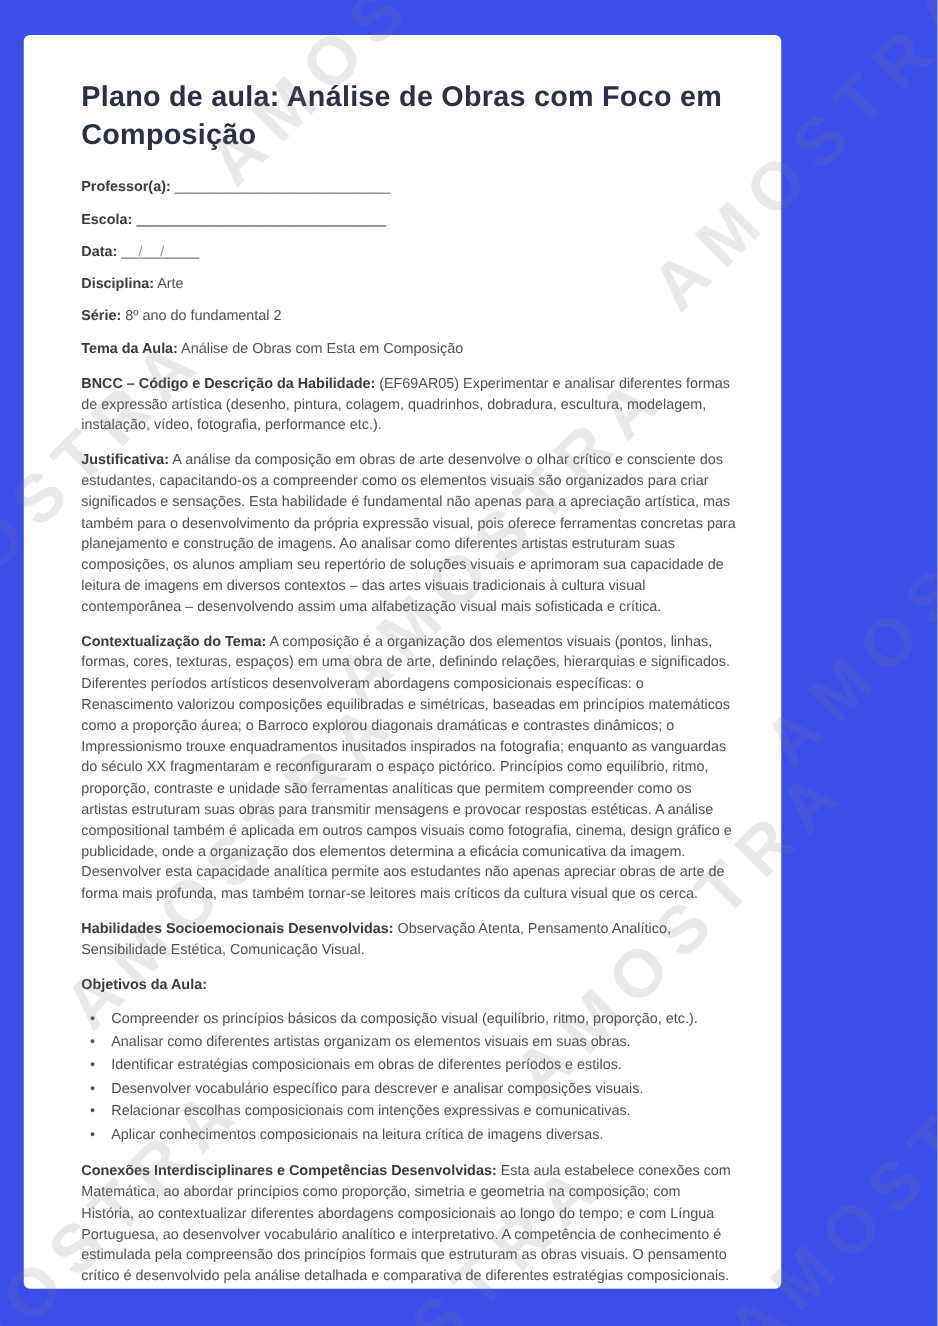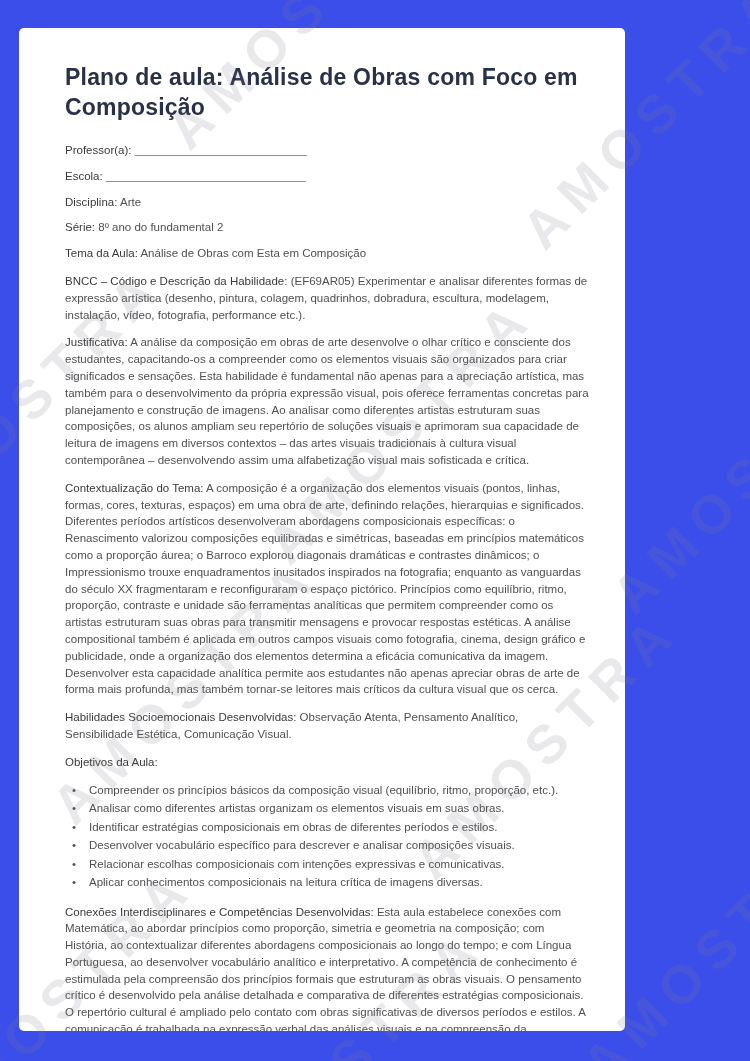--- a/index.html
+++ b/index.html
@@ -27,21 +27,21 @@
     color:#293149;
     max-width:585px;
     margin-bottom:20px;
   }
   .field {
     font-size:11.5px;
     line-height:16.8px;
     margin-bottom:9px;
     color:#505050;
   }
-  .label { font-weight:normal; color:#3a3a3a; }
+  .label { font-weight:bold; color:#3a3a3a; }
   .blank-line {
     color:#8d9198;
     letter-spacing:0.5px;
     text-decoration:underline;
   }
   .section {
     font-size:11.5px;
     line-height:16.8px;
     color:#505050;
     margin-bottom:11px;
@@ -103,20 +103,24 @@
 
   <div class="field">
     <span class="label">Professor(a):</span>
     <span class="blank-line">_________________________</span>
   </div>
   <div class="field">
     <span class="label">Escola:</span>
     <span class="blank-line">_____________________________</span>
   </div>
   <div class="field">
+    <span class="label">Data:</span>
+    <span class="blank-line">__/__/____</span>
+  </div>
+  <div class="field">
     <span class="label">Disciplina:</span>
     <span>Arte</span>
   </div>
   <div class="field">
     <span class="label">Série:</span>
     <span>8º ano do fundamental 2</span>
   </div>
 
   <p class="section">
     <span class="label">Tema da Aula:</span>

